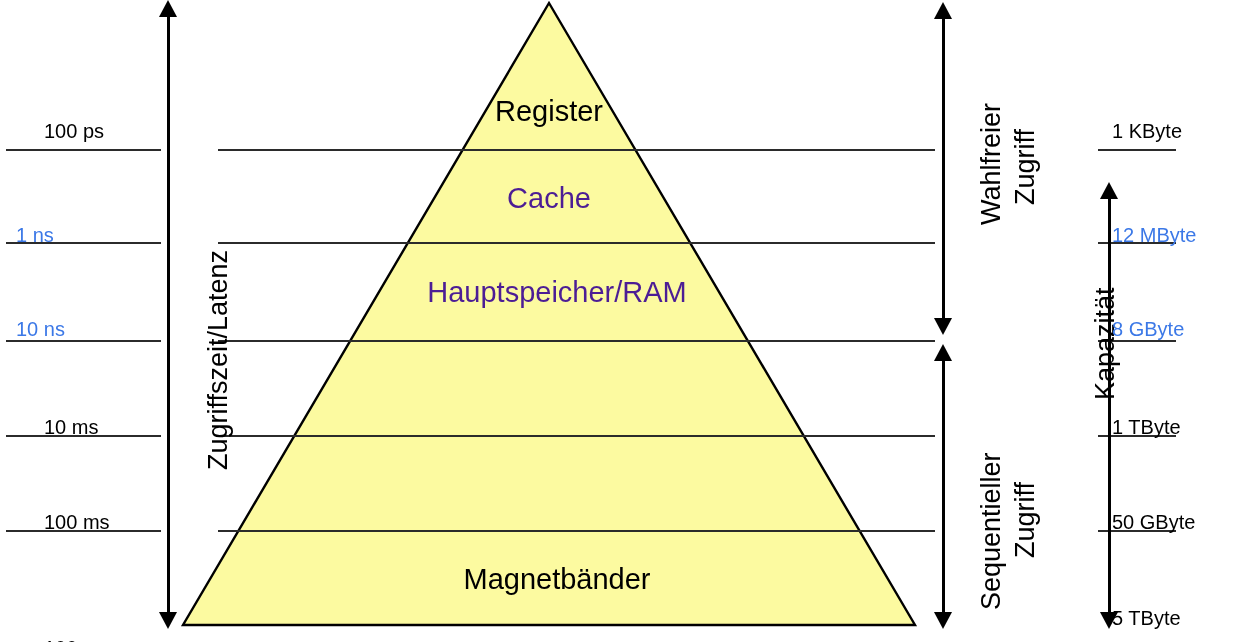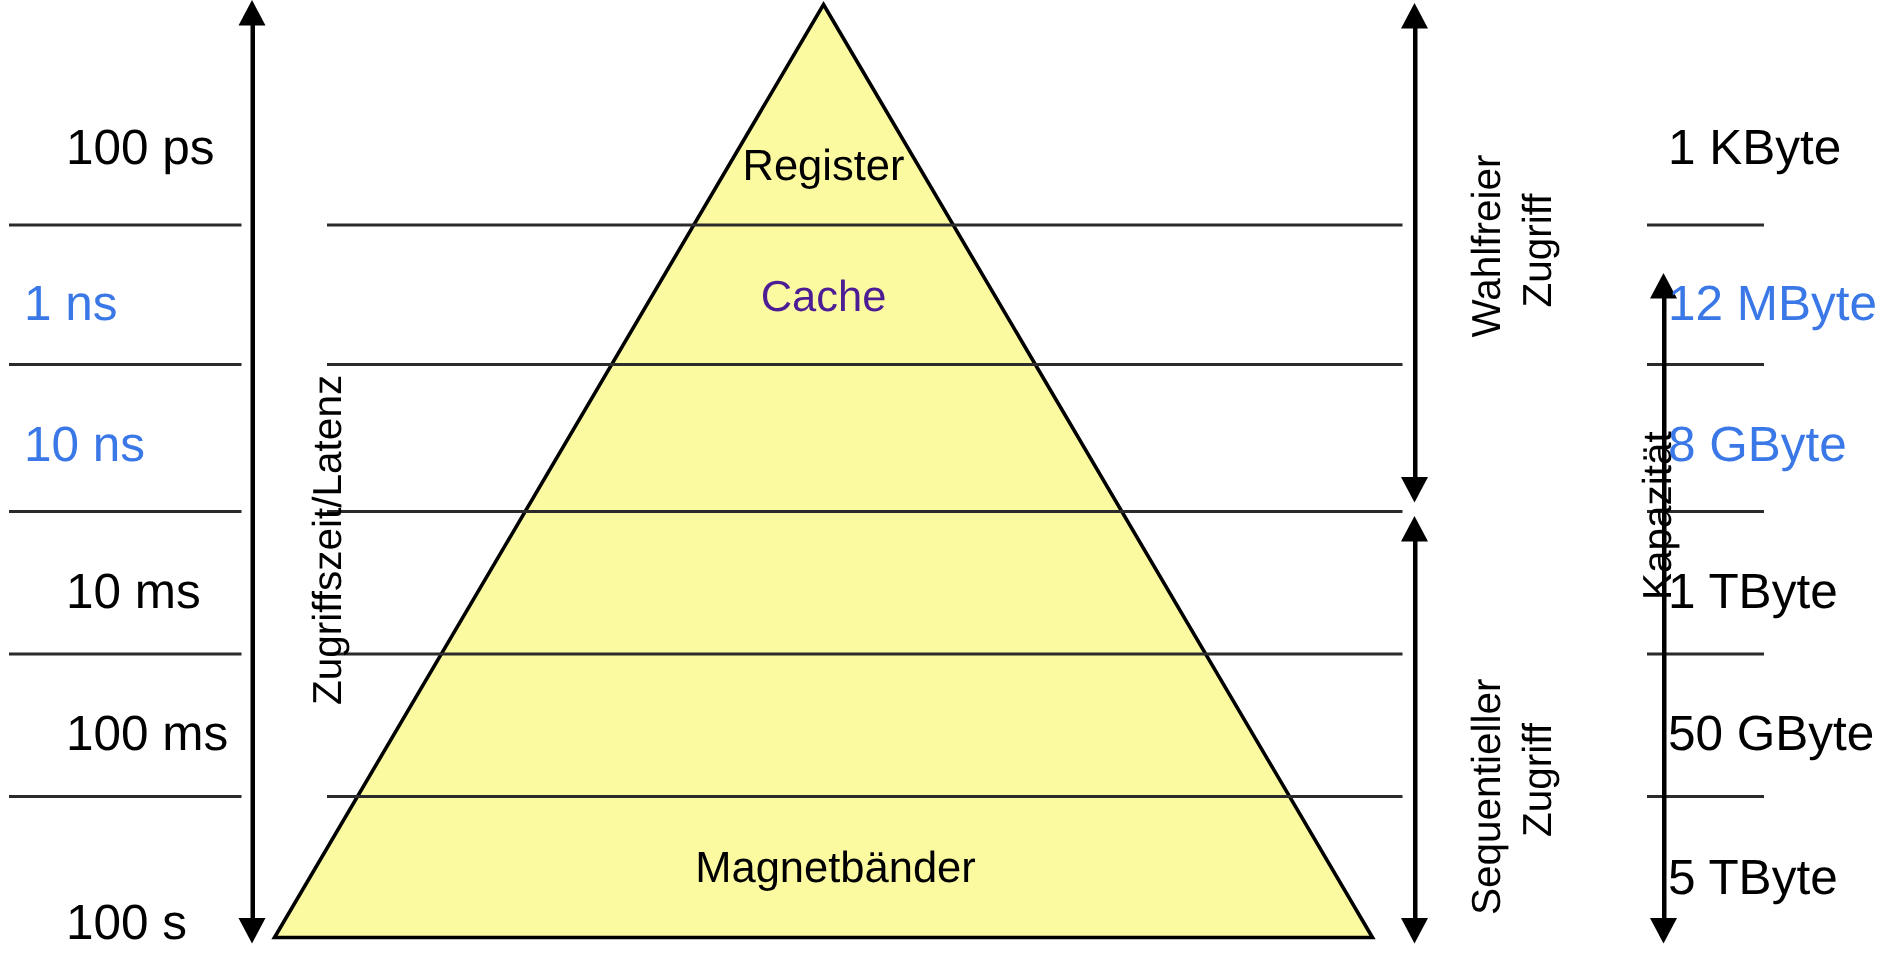--- a/index.html
+++ b/index.html
@@ -43,24 +43,25 @@
     height: 0;
     border-left: 9px solid transparent;
     border-right: 9px solid transparent;
   }
   .arrowhead.up   { border-bottom: 17px solid #000000; }
   .arrowhead.down { border-top: 17px solid #000000; }
 
   
   .lbl {
     position: absolute;
-    font-size: 33px;
+    font-size: 20px;
     color: #000000;
     white-space: nowrap;
     line-height: 1;
+    margin-top: 40px;
   }
   .lbl.blue { color: #3b78e7; }
   .tier-label {
     position: absolute;
     font-size: 29px;
     color: #000000;
     white-space: nowrap;
     text-align: center;
     line-height: 1;
     transform: translateX(-50%);
@@ -138,15 +139,16 @@
 
   <div class="lbl" style="left:1112px; top:81px;">1 KByte</div>
   <div class="lbl blue" style="left:1112px; top:185px;">12 MByte</div>
   <div class="lbl blue" style="left:1112px; top:279px;">8 GByte</div>
   <div class="lbl" style="left:1112px; top:377px;">1 TByte</div>
   <div class="lbl" style="left:1112px; top:472px;">50 GByte</div>
   <div class="lbl" style="left:1112px; top:568px;">5 TByte</div>
 
   <div class="tier-label" style="left:549px; top:97px;">Register</div>
   <div class="tier-label blue" style="left:549px; top:184px;">Cache</div>
+  <div class="tier-label blue" style="left:557px; top:278px;">Hauptspeicher/RAM</div>
   <div class="tier-label" style="left:557px; top:565px;">Magnetbänder</div>
 
 </div>
 
 </body></html>

